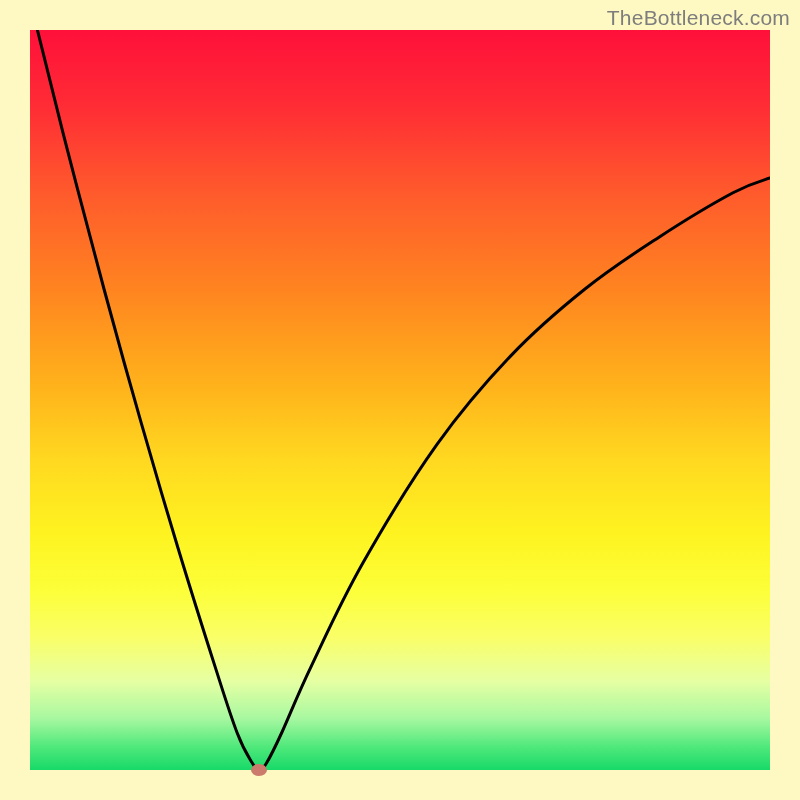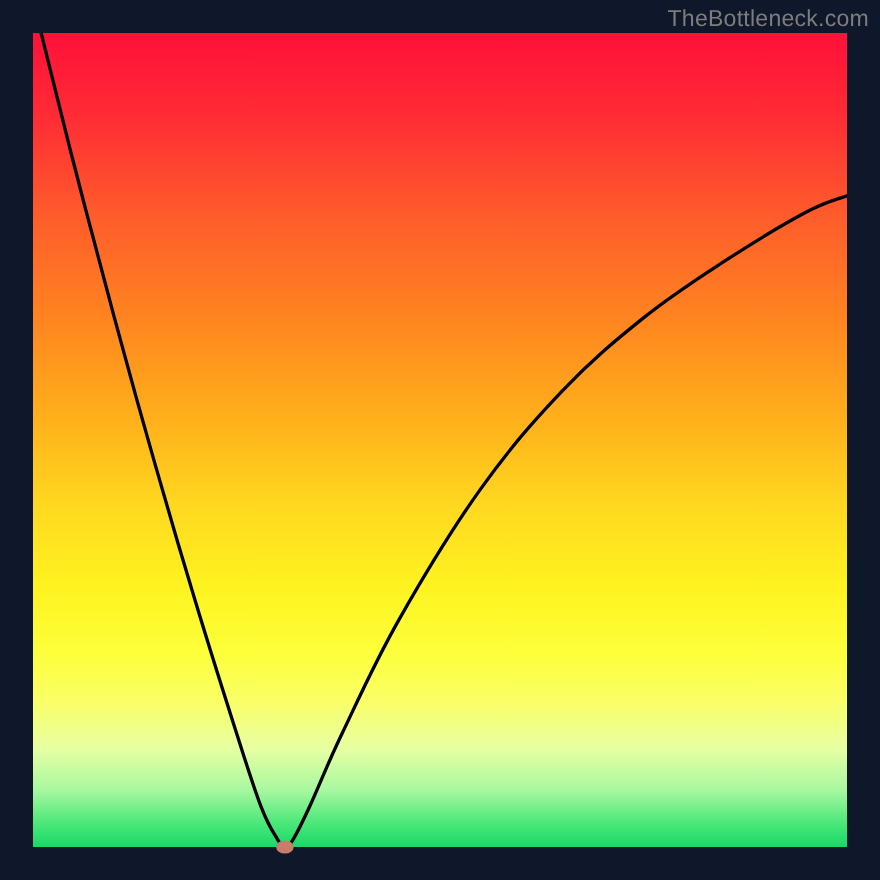--- a/index.html
+++ b/index.html
@@ -1,21 +1,21 @@
 <!DOCTYPE html>
 <html><head>
 <meta charset="utf-8">
 <style>
   * { margin: 0; padding: 0; box-sizing: border-box; }
   html, body { width: 800px; height: 800px; overflow: hidden; background: #000; }
   .chart-container {
     width: 800px;
     height: 800px;
     position: relative;
-    background: #0f172a;
+    background: #fef9c3;
   }
   .plot-area {
     position: absolute;
     left: 30px;
     top: 30px;
     width: 740px;
     height: 740px;
     background: linear-gradient(to bottom,
       #ff103a 0%,
       #ff2b35 10%,

